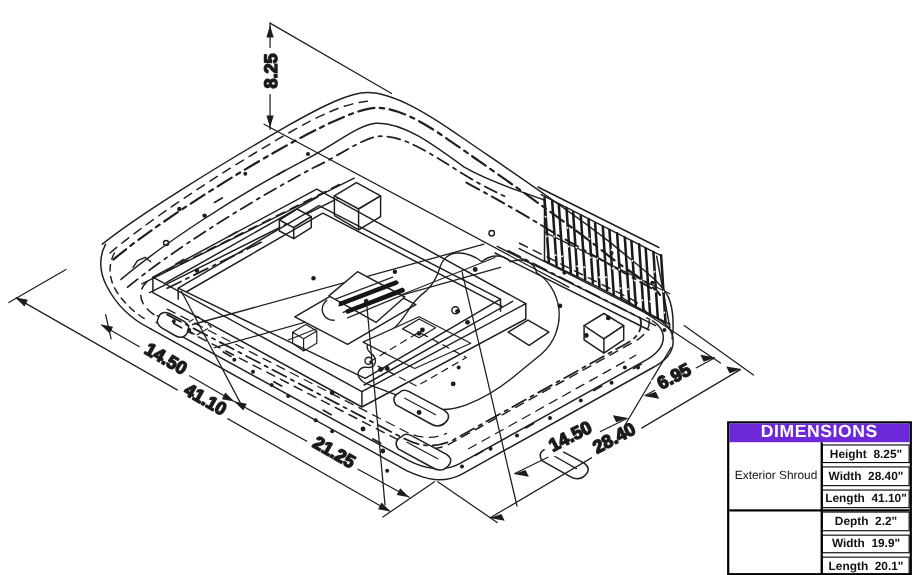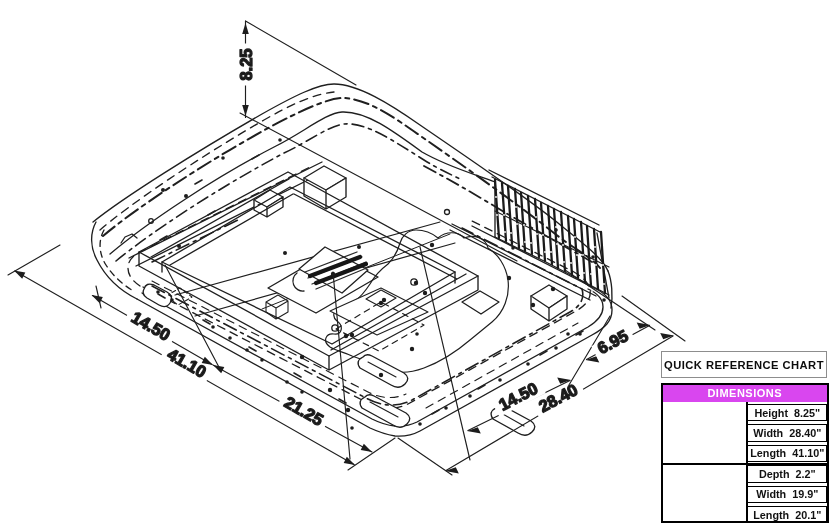--- a/index.html
+++ b/index.html
@@ -4,21 +4,21 @@
 <style>
 html,body{margin:0;padding:0;background:#fff;width:840px;height:523px;overflow:hidden;}
 *{box-sizing:border-box;}
 #wrap{position:relative;width:840px;height:523px;font-family:"Liberation Sans",sans-serif;}
 svg{position:absolute;left:0;top:0;filter:blur(0.32px);}
 .dimtxt{font-family:"Liberation Sans",sans-serif;font-size:16.5px;font-weight:bold;fill:#161616;letter-spacing:0;}
 #qrc{position:absolute;left:661px;top:351px;width:166px;height:27px;border:1.5px solid #8d8d8d;
  display:flex;align-items:center;justify-content:center;font-weight:bold;font-size:11.2px;
  letter-spacing:.45px;color:#0c0c0c;white-space:nowrap;}
 #tbl{position:absolute;left:661px;top:382.5px;width:167.5px;height:140.5px;border:2px solid #000;background:#fff;}
-#dimshdr{height:17px;background:#d946ef;color:#fff;font-weight:bold;font-size:11px;
+#dimshdr{height:17px;background:#6d28d9;color:#fff;font-weight:bold;font-size:16px;
  letter-spacing:.5px;display:flex;align-items:center;justify-content:center;}
 .lcell{position:absolute;left:2px;width:81px;display:flex;align-items:center;justify-content:center;
  font-size:10.8px;color:#111;white-space:nowrap;}
 .rcell{position:absolute;left:84.3px;width:80px;border:1.5px solid #000;display:flex;align-items:center;
  justify-content:center;font-size:10.8px;font-weight:bold;color:#111;white-space:nowrap;}
 #midline{position:absolute;left:0;top:78.2px;width:100%;height:2px;background:#000;}
 #vline{position:absolute;left:83.3px;top:17px;width:1.5px;height:120px;background:#000;}
 </style>
 </head>
 <body>
@@ -327,26 +327,26 @@
 <path d="M650.5,325 L639.7,328.8 L636.7,322.6 Z"></path>
 </g>
 
 <g transform="translate(613.5,343.5) rotate(-28)">
         <rect x="-21" y="-8" width="42" height="16" fill="#fff" stroke="none"></rect>
         <text class="dimtxt" x="0" y="4" text-anchor="middle">6.95</text>
       </g>
 
 </svg>
 
-<div id="qrc">QUICK REFERENCE CHART</div>
 
 <div id="tbl">
 
   <div id="dimshdr">DIMENSIONS</div>
 
+  <div class="lcell" style="top:17px;height:61px;">Exterior Shroud</div>
 
 
   <div class="rcell" style="top:19.5px;height:17.4px;">Height&nbsp; 8.25"</div>
 
   <div class="rcell" style="top:39.9px;height:17.4px;">Width&nbsp; 28.40"</div>
 
   <div class="rcell" style="top:60.3px;height:17.4px;">Length&nbsp; 41.10"</div>
 
   <div class="rcell" style="top:80.7px;height:17.4px;">Depth&nbsp; 2.2"</div>
 

